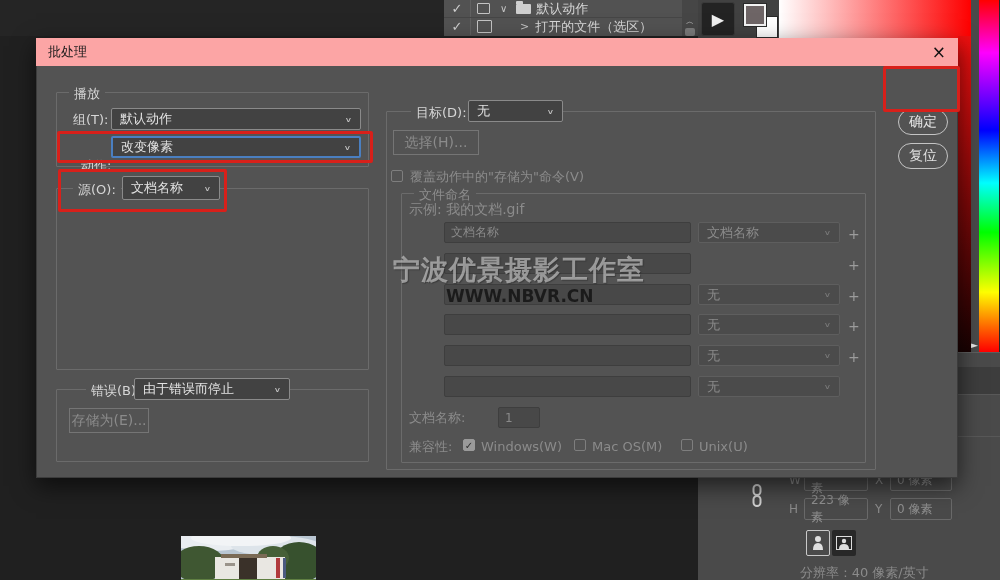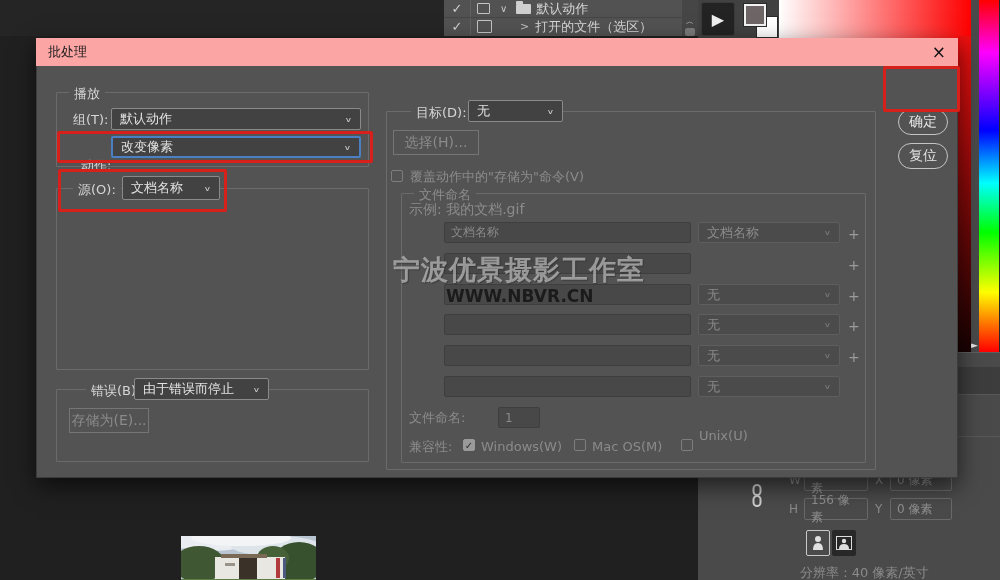--- a/index.html
+++ b/index.html
@@ -119,21 +119,21 @@
     <rect x="3.5" y="2" width="7" height="10" rx="3.5" fill="none" stroke="#d0d0d0" stroke-width="2"></rect>
     <rect x="3.5" y="13" width="7" height="10" rx="3.5" fill="none" stroke="#d0d0d0" stroke-width="2"></rect>
   </svg>
 
   <span class="txt dim abs" style="left:789px;top:474px;font-size:12px;">W</span>
   <div class="pfield abs" style="left:804px;top:469px;width:64px;height:22px;">200 像素</div>
   <span class="txt dim abs" style="left:875px;top:474px;font-size:12px;">X</span>
   <div class="pfield abs" style="left:890px;top:469px;width:62px;height:22px;">0 像素</div>
 
   <span class="txt dim abs" style="left:789px;top:503px;font-size:12px;">H</span>
-  <div class="pfield abs" style="left:804px;top:498px;width:64px;height:22px;">156 像素</div>
+  <div class="pfield abs" style="left:804px;top:498px;width:64px;height:22px;">223 像素</div>
   <span class="txt dim abs" style="left:875px;top:503px;font-size:12px;">Y</span>
   <div class="pfield abs" style="left:890px;top:498px;width:62px;height:22px;">0 像素</div>
 
   <div class="abs" style="left:806px;top:530px;width:24px;height:26px;border:1px solid #c9c9c9;border-radius:2px;
               display:flex;align-items:center;justify-content:center;">
     <svg width="12" height="16" viewBox="0 0 12 16">
       <circle cx="6" cy="4" r="3" fill="#e0e0e0"></circle>
       <path d="M1 15 Q1 8 6 8 Q11 8 11 15 Z" fill="#e0e0e0"></path>
     </svg>
   </div>
@@ -175,21 +175,21 @@
 
       <div class="grp abs" style="left:19px;top:122px;width:313px;height:182px;"></div>
       <span class="glab abs" style="left:36px;top:115px;">源(O):</span>
       <div class="dd abs" style="left:85px;top:110px;width:98px;height:24px;">
         <span>文档名称</span>
         <span class="chev">∨</span>
       </div>
 
       <div class="grp abs" style="left:19px;top:323px;width:313px;height:73px;"></div>
       <span class="glab abs" style="left:49px;top:316px;">错误(B):</span>
-      <div class="dd abs" style="left:97px;top:312px;width:135px;height:22px;gap:17px;">
+      <div class="dd abs" style="left:97px;top:312px;width:156px;height:22px;gap:17px;">
         <span>由于错误而停止</span>
         <span class="chev">∨</span>
       </div>
       <div class="pbtn disabled abs" style="left:32px;top:342px;width:80px;height:25px;">存储为(E)...</div>
 
       <div class="grp abs" style="left:349px;top:45px;width:490px;height:359px;"></div>
       <span class="glab abs" style="left:374px;top:38px;">目标(D):</span>
       <div class="dd abs" style="left:431px;top:34px;width:95px;height:22px;">
         <span>无</span>
         <span class="chev">∨</span>
@@ -233,30 +233,30 @@
           <span class="chev">∨</span>
         </div>
       <span class="plus abs" style="left:811px;top:283px;">+</span>
 
       <div class="tfield abs" style="left:407px;top:310px;width:247px;height:21px;"></div>
       <div class="dd disabled abs" style="left:661px;top:310px;width:142px;height:21px;">
           <span>无</span>
           <span class="chev">∨</span>
         </div>
 
-      <span class="txt dim abs" style="left:372px;top:345px;">文件命名:</span>
+      <span class="txt dim abs" style="left:372px;top:345px;">文档名称:</span>
       <div class="tfield abs" style="left:461px;top:341px;width:42px;height:21px;">1</div>
 
       <span class="txt dim abs" style="left:372px;top:374px;">兼容性:</span>
       <div class="cbox abs on" style="left:426px;top:373px;">✓</div>
       <span class="txt dim abs" style="left:444px;top:374px;text-align:right;">Windows(W)</span>
       <div class="cbox abs" style="left:537px;top:373px;"></div>
       <span class="txt dim abs" style="left:555px;top:374px;">Mac OS(M)</span>
       <div class="cbox abs" style="left:644px;top:373px;"></div>
-      <span class="txt dim abs" style="left:662px;top:363px;">Unix(U)</span>
+      <span class="txt dim abs" style="left:662px;top:374px;">Unix(U)</span>
 
       <div class="pbtn abs" style="left:861px;top:43px;width:50px;height:26px;">确定</div>
       <div class="pbtn abs" style="left:861px;top:77px;width:50px;height:26px;">复位</div>
     </div>
   </div>
 
   <div class="redbox abs" style="left:57px;top:131px;width:316px;height:32px;"></div>
   <div class="redbox abs" style="left:58px;top:169px;width:169px;height:43px;"></div>
   <div class="redbox abs" style="left:883px;top:66px;width:77px;height:46px;"></div>
 

